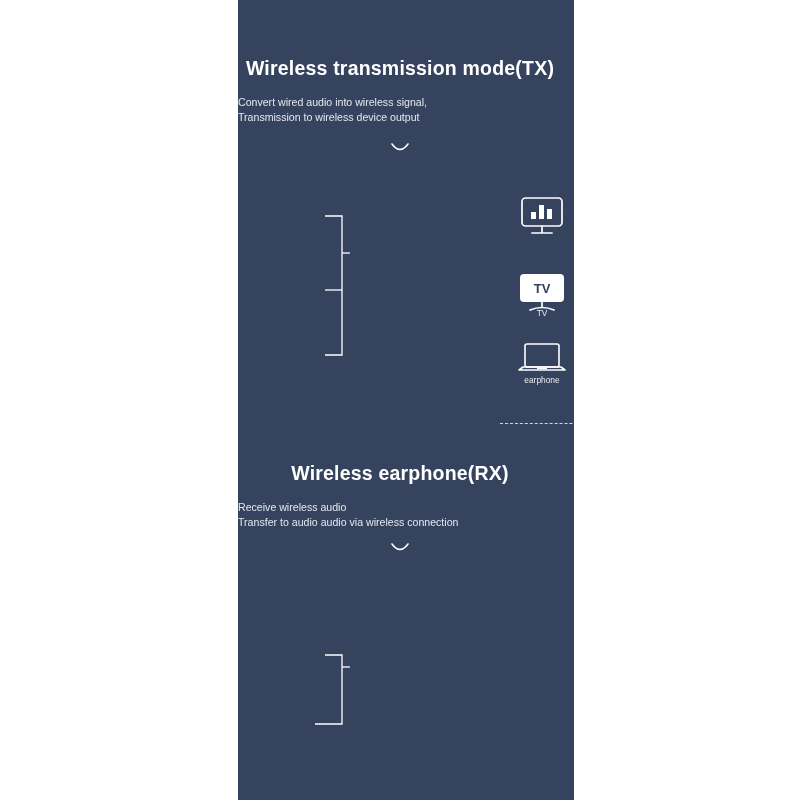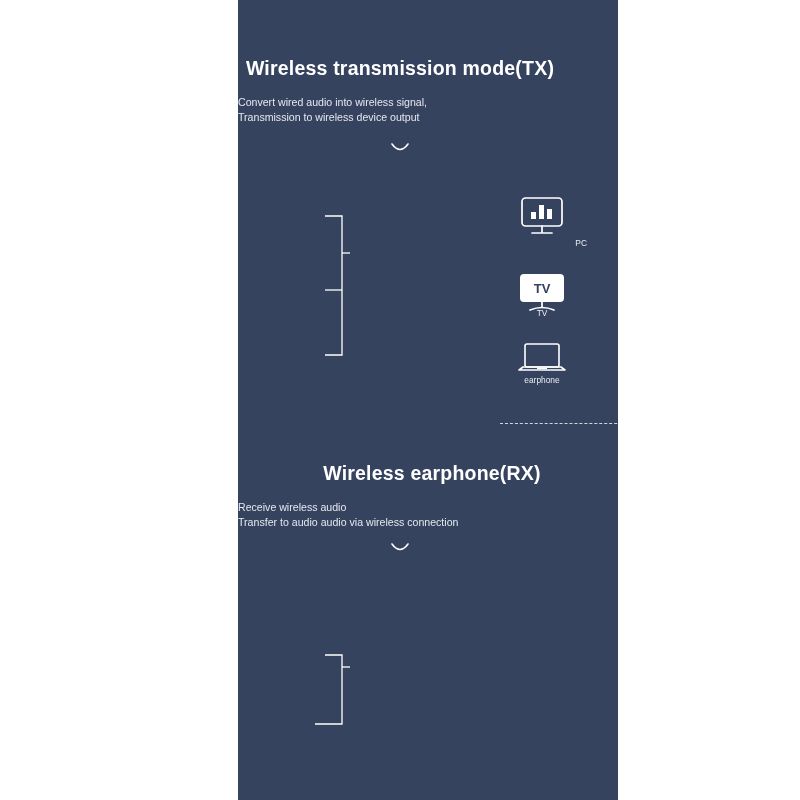--- a/index.html
+++ b/index.html
@@ -3,33 +3,33 @@
 <meta charset="utf-8">
 <style>
   html,body{margin:0;padding:0;}
   body{
     width:800px;height:800px;background:#ffffff;
     font-family:"Liberation Sans","DejaVu Sans",sans-serif;
     overflow:hidden;
   }
   .stage{position:relative;width:800px;height:800px;}
   .panel{
-    position:absolute;left:238px;top:0;width:380px;height:800px;
+    position:absolute;left:238px;top:0;width:336px;height:800px;
     background:#36435f;overflow:hidden;
   }
   .section{position:absolute;left:0;width:324px;}
   .sec-tx{top:0;height:418px;}
   .sec-rx{top:434px;height:366px;}
 
   .title{
     position:absolute;left:0;width:324px;text-align:center;
     color:#ffffff;font-weight:bold;letter-spacing:.2px;
   }
   .tx-title{top:57px;font-size:19.5px;}
-  .rx-title{top:462px;font-size:19.5px;margin-left:32px;}
+  .rx-title{top:462px;font-size:19.5px;}
 
   .subtitle{
     position:absolute;left:0;width:324px;
     color:#e4e8ef;font-size:10.6px;line-height:15px;
   }
   .tx-sub{top:95px;}
   .rx-sub{top:500px;}
 
   .arc-deco{position:absolute;left:0;width:324px;height:20px;}
   .tx-arc{top:140px;}

